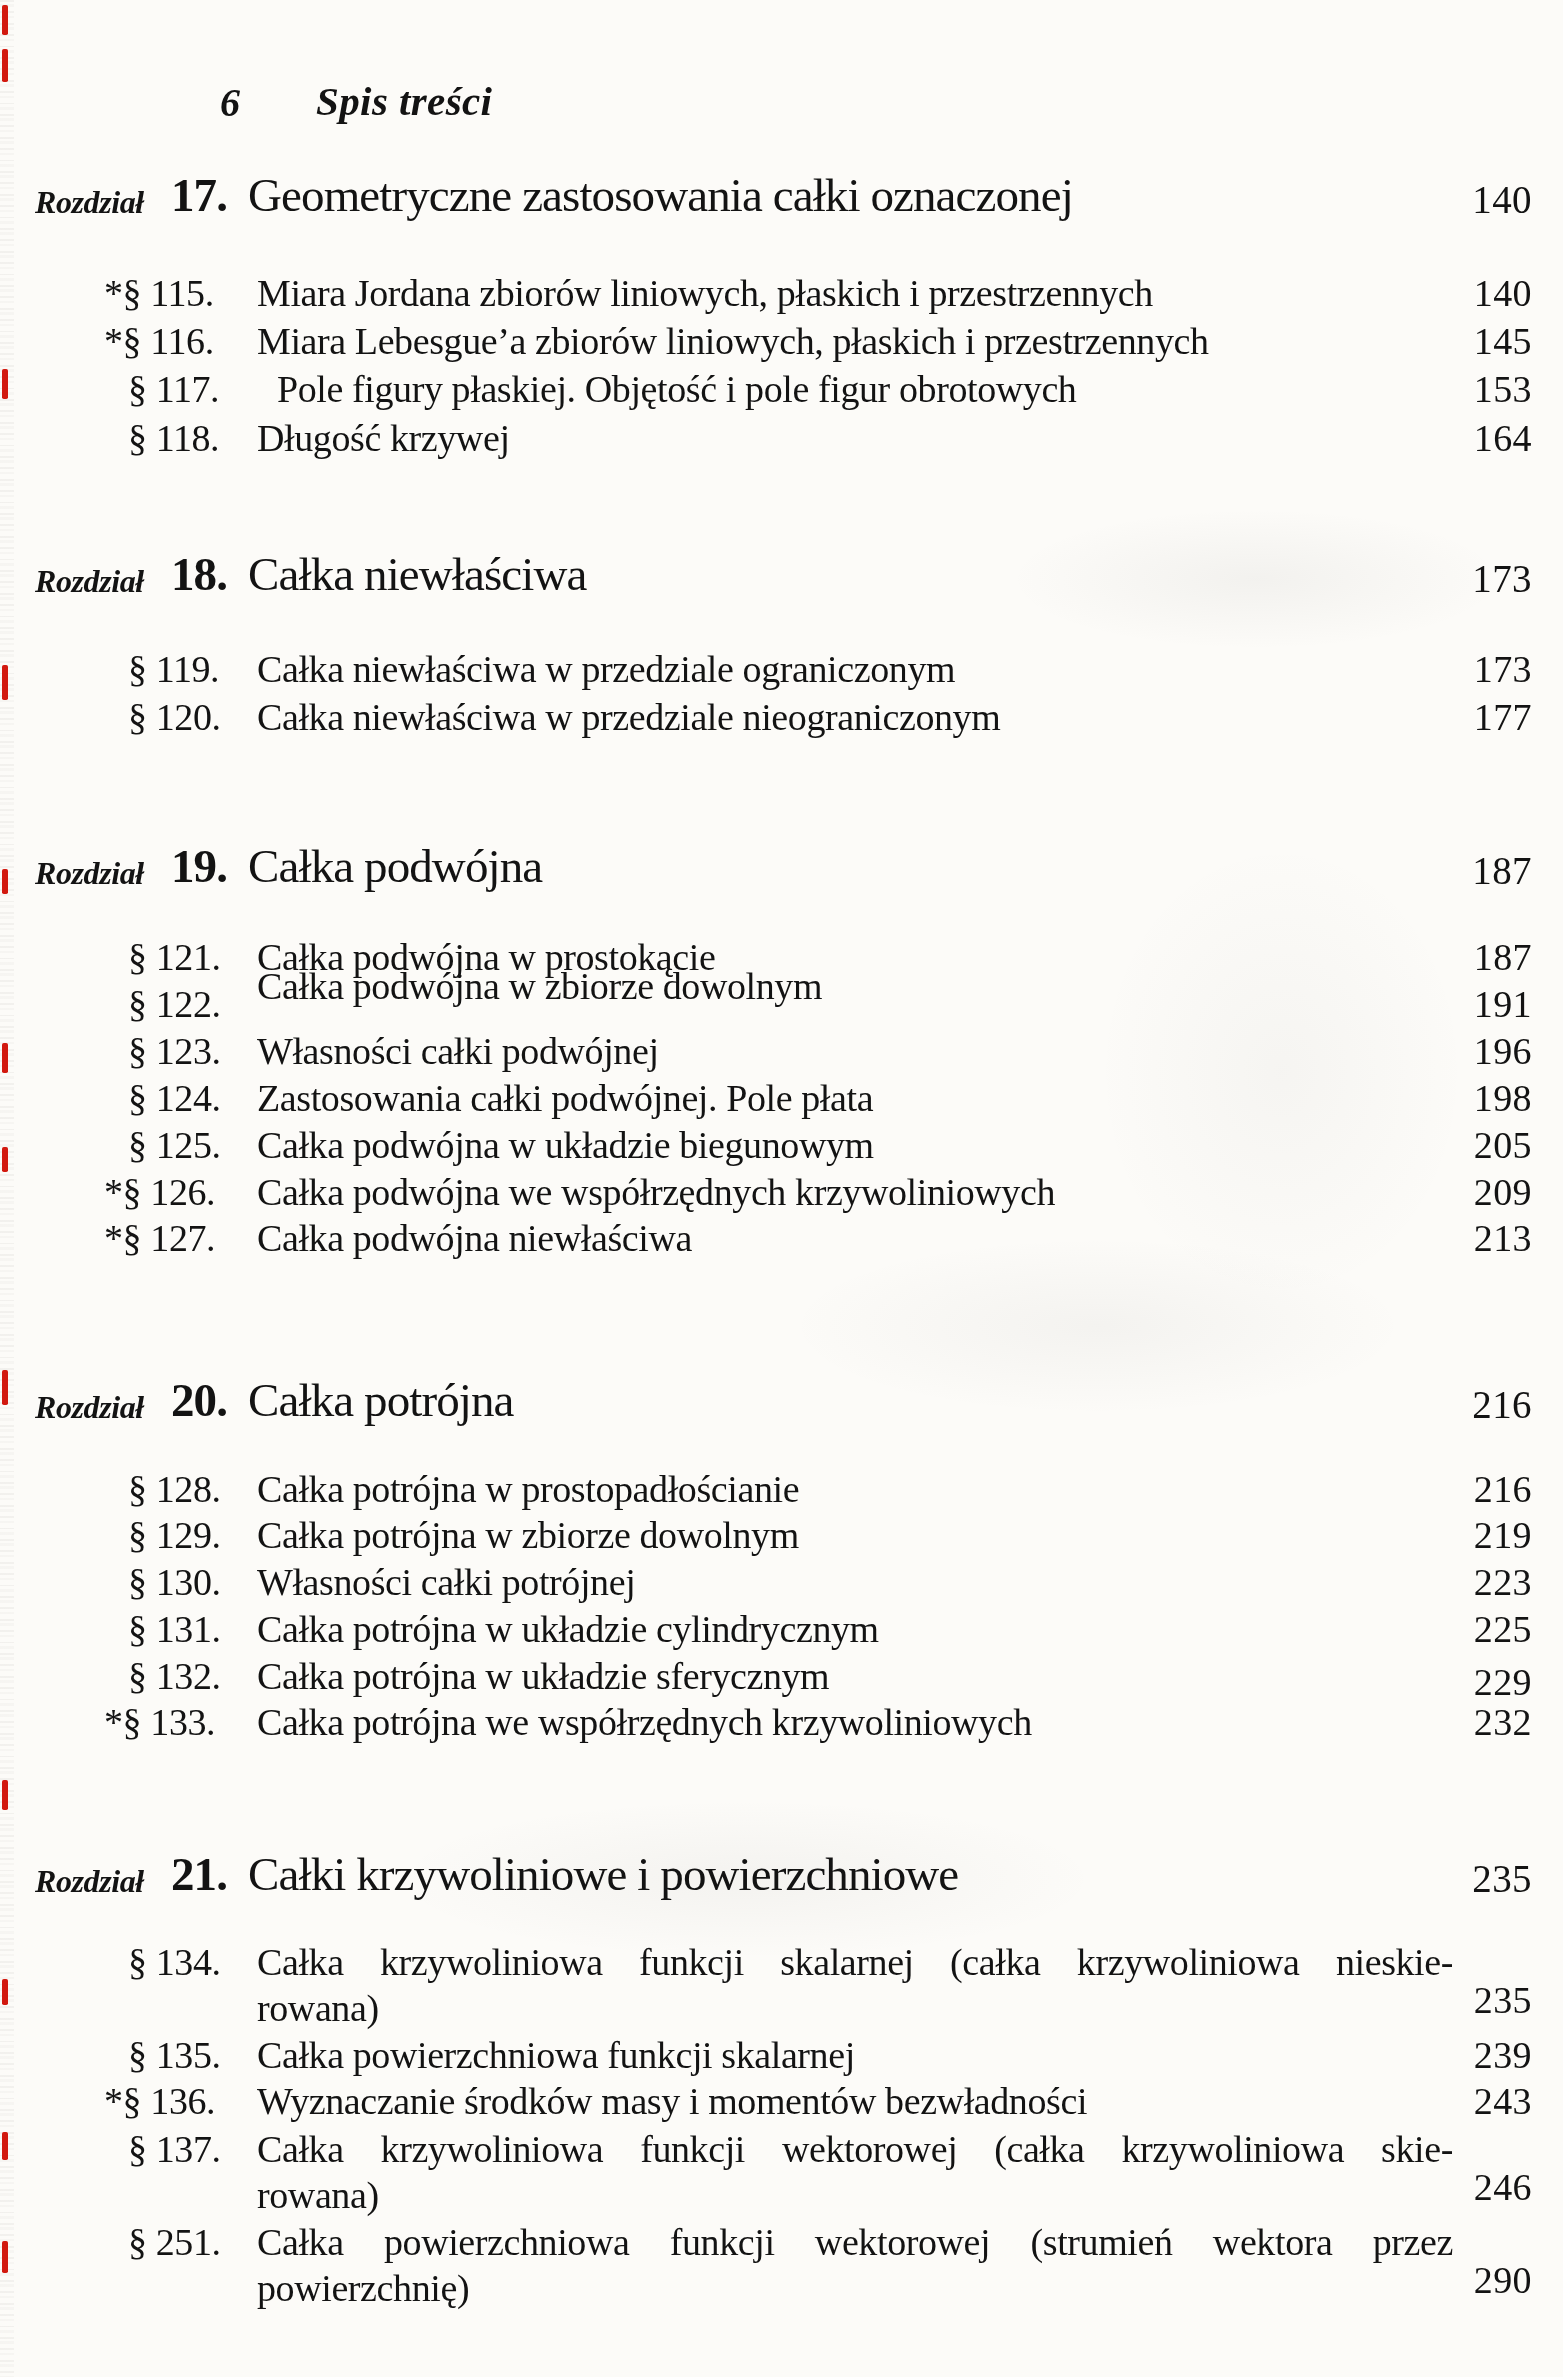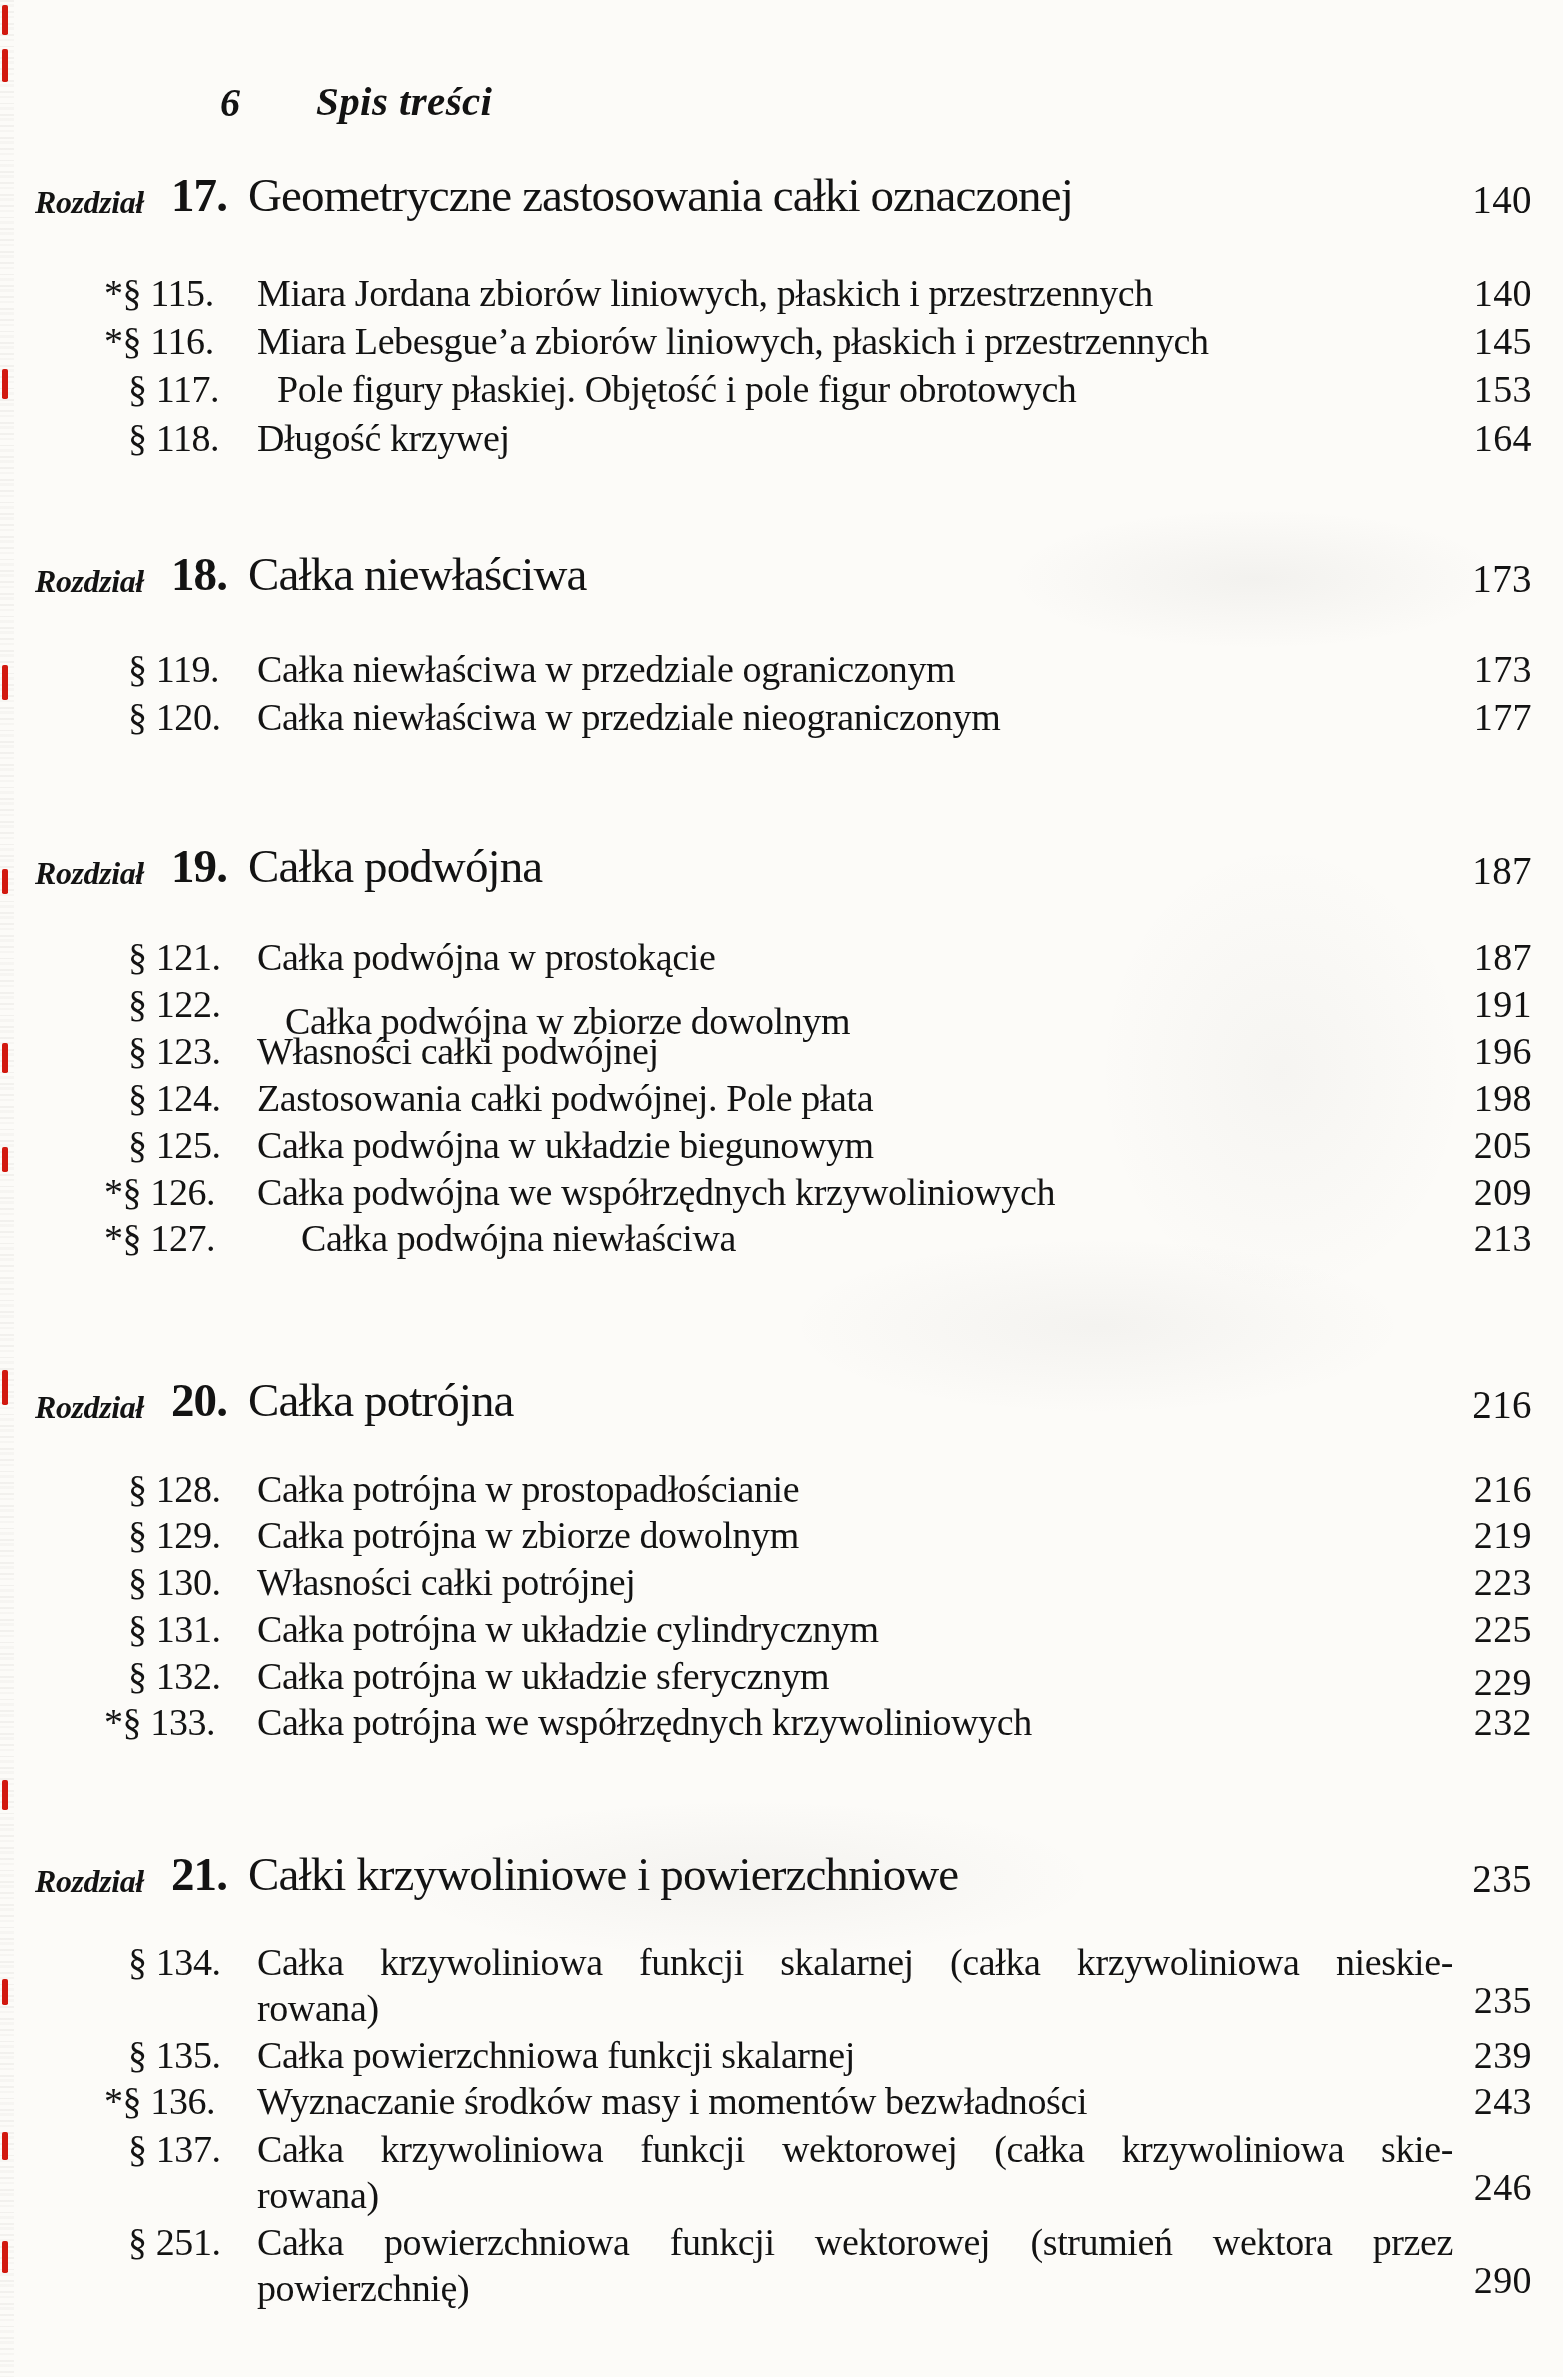--- a/index.html
+++ b/index.html
@@ -107,36 +107,36 @@
       <div class="sec-prefix" style="left: 128px; top: 698px;">§ 120.</div>
       <div class="sec-title" style="top: 698px;">Całka niewłaściwa w przedziale nieograniczonym</div>
       <div class="page-num" style="top: 698px;">177</div>
       <div class="ch-label" style="left: 35px; top: 857px;">Rozdział</div>
       <div class="ch-main" style="top: 843px;"><span class="ch-num">19.</span><span class="ch-title">Całka podwójna</span></div>
       <div class="page-num ch-page" style="top: 851px;">187</div>
       <div class="sec-prefix" style="left: 128px; top: 938px;">§ 121.</div>
       <div class="sec-title" style="top: 938px;">Całka podwójna w prostokącie</div>
       <div class="page-num" style="top: 938px;">187</div>
       <div class="sec-prefix" style="left: 128px; top: 985px;">§ 122.</div>
-      <div class="sec-title" style="top: 1002px; margin-left: 28px;">Całka podwójna w zbiorze dowolnym</div>
+      <div class="sec-title" style="top: 967px;">Całka podwójna w zbiorze dowolnym</div>
       <div class="page-num" style="top: 985px;">191</div>
       <div class="sec-prefix" style="left: 128px; top: 1032px;">§ 123.</div>
       <div class="sec-title" style="top: 1032px;">Własności całki podwójnej</div>
       <div class="page-num" style="top: 1032px;">196</div>
       <div class="sec-prefix" style="left: 128px; top: 1079px;">§ 124.</div>
       <div class="sec-title" style="top: 1079px;">Zastosowania całki podwójnej. Pole płata</div>
       <div class="page-num" style="top: 1079px;">198</div>
       <div class="sec-prefix" style="left: 128px; top: 1126px;">§ 125.</div>
       <div class="sec-title" style="top: 1126px;">Całka podwójna w układzie biegunowym</div>
       <div class="page-num" style="top: 1126px;">205</div>
       <div class="sec-prefix" style="left: 104px; top: 1173px;">*§ 126.</div>
       <div class="sec-title" style="top: 1173px;">Całka podwójna we współrzędnych krzywoliniowych</div>
       <div class="page-num" style="top: 1173px;">209</div>
       <div class="sec-prefix" style="left: 104px; top: 1219px;">*§ 127.</div>
-      <div class="sec-title" style="top: 1219px; margin-left: 44px;">Całka podwójna niewłaściwa</div>
+      <div class="sec-title" style="top: 1219px;">Całka podwójna niewłaściwa</div>
       <div class="page-num" style="top: 1219px;">213</div>
       <div class="ch-label" style="left: 35px; top: 1391px;">Rozdział</div>
       <div class="ch-main" style="top: 1377px;"><span class="ch-num">20.</span><span class="ch-title">Całka potrójna</span></div>
       <div class="page-num ch-page" style="top: 1385px;">216</div>
       <div class="sec-prefix" style="left: 128px; top: 1470px;">§ 128.</div>
       <div class="sec-title" style="top: 1470px;">Całka potrójna w prostopadłościanie</div>
       <div class="page-num" style="top: 1470px;">216</div>
       <div class="sec-prefix" style="left: 128px; top: 1516px;">§ 129.</div>
       <div class="sec-title" style="top: 1516px;">Całka potrójna w zbiorze dowolnym</div>
       <div class="page-num" style="top: 1516px;">219</div>

